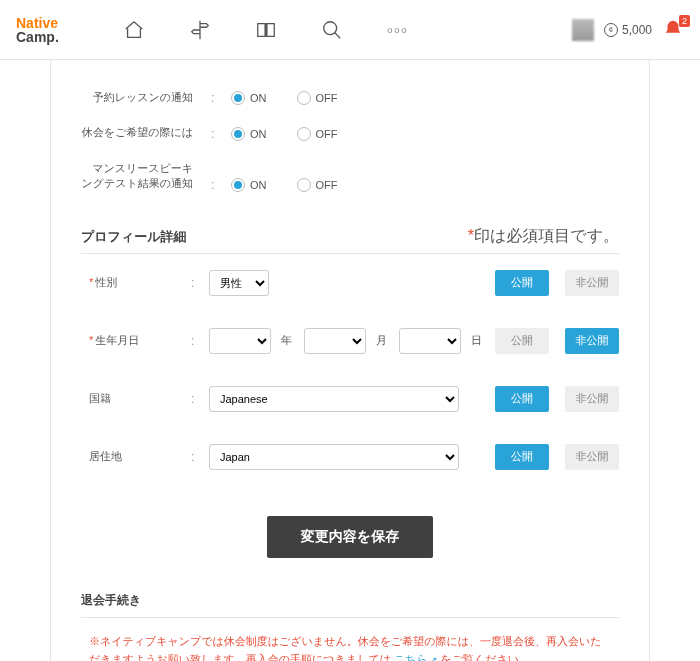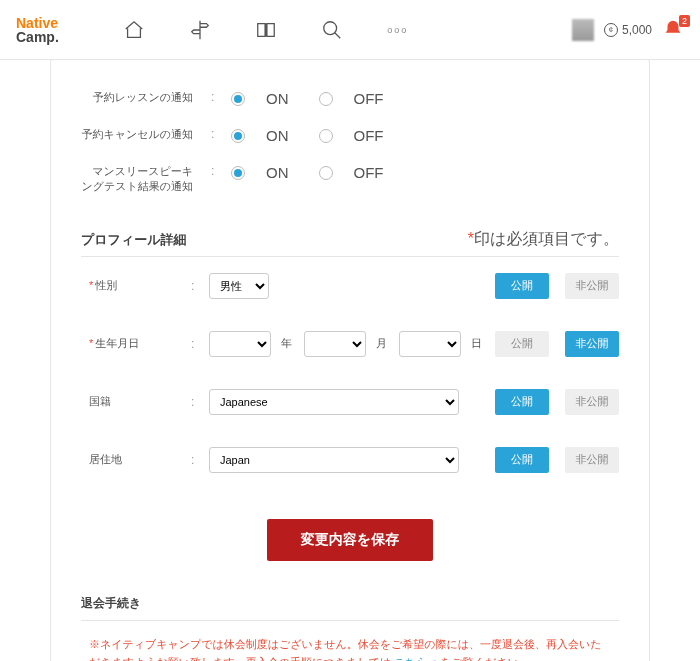--- a/index.html
+++ b/index.html
@@ -12,25 +12,25 @@
 .header-icon { width: 22px; height: 22px; display: flex; align-items: center; justify-content: center; color: #555; }
 .header-icon svg { width: 22px; height: 22px; stroke: #555; fill: none; stroke-width: 1.4; }
 .header-right { margin-left: auto; display: flex; align-items: center; gap: 10px; }
 .avatar { width: 22px; height: 22px; background: linear-gradient(#bbb,#999); filter: blur(1px);}
 .coin-count { display: flex; align-items: center; gap: 4px; font-size: 12px; color: #555;}
 .coin-icon { width: 14px; height: 14px; border-radius: 50%; border: 1.5px solid #555; display: inline-flex; align-items: center; justify-content: center; font-size: 8px;}
 .bell { position: relative; }
 .bell-badge { position: absolute; top: -4px; right: -6px; background: #e94b35; color: #fff; font-size: 9px; padding: 0 3px; border-radius: 2px; line-height: 12px;}
 .page { padding: 0 50px; }
 .card { border: 1px solid #e5e5e5; border-radius: 3px; padding: 20px 30px 40px; background: #fff; margin-top: -1px;}
-.notif-row { display: flex; align-items: flex-start; padding: 10px 0; }
+.notif-row { display: flex; align-items: flex-end; padding: 10px 0; }
 .notif-label { width: 130px; text-align: right; padding-right: 18px; font-size: 11px; color: #555; line-height: 1.4;}
 .notif-colon { width: 10px; color: #999; }
 .radio-grp { display: flex; gap: 30px; margin-left: 10px;}
-.radio-opt { display: flex; align-items: center; gap: 21px; font-size: 15px; color: #555;}
+.radio-opt { display: flex; align-items: center; gap: 5px; font-size: 11px; color: #555;}
 .radio-dot { width: 14px; height: 14px; border-radius: 50%; border: 1px solid #bbb; display: inline-flex; align-items: center; justify-content: center; }
 .radio-dot.on::after { content:""; width: 8px; height: 8px; border-radius: 50%; background: #2aa4d8; }
 .section-hdr { display: flex; align-items: baseline; border-bottom: 1px solid #e5e5e5; padding: 10px 0 6px; margin-top: 14px;}
 .section-title { font-size: 13px; font-weight: bold; color: #444; }
 .required-note { margin-left: auto; font-size: 16px; color: #555;}
 .required-note .ast { color: #e94b35; }
 .field-row { display: flex; align-items: center; padding: 16px 0; }
 .field-label { width: 110px; padding-left: 8px; font-size: 11px; color: #555;}
 .field-label .ast { color: #e94b35; margin-right: 2px;}
 .field-colon { width: 14px; color: #999;}
@@ -39,21 +39,21 @@
 .sel-gender { width: 60px; }
 .sel-date { width: 62px; }
 .sel-wide { width: 250px; }
 .date-unit { font-size: 11px; color: #555; margin: 0 6px 0 4px;}
 .vis-btns { margin-left: auto; display: flex; gap: 16px; }
 .vis-btn { width: 54px; height: 26px; display: inline-flex; align-items: center; justify-content: center; font-size: 11px; border-radius: 2px; cursor: pointer; }
 .vis-public { background: #2aa4d8; color: #fff; }
 .vis-private { background: #eee; color: #888; }
 .vis-public.inactive { background: #eee; color: #888;}
 .vis-private.active { background: #2aa4d8; color: #fff;}
-.save-btn { display: block; margin: 30px auto 10px; background: #b91c1c; color: #fff; font-size: 14px; font-weight: bold; border: none; padding: 12px 34px; border-radius: 2px; cursor: pointer; }
+.save-btn { display: block; margin: 30px auto 10px; background: #404040; color: #fff; font-size: 14px; font-weight: bold; border: none; padding: 12px 34px; border-radius: 2px; cursor: pointer; }
 .withdraw-title { font-size: 12px; font-weight: bold; color: #444; border-bottom: 1px solid #e5e5e5; padding: 8px 0; margin-top: 26px;}
 .withdraw-body { padding: 14px 8px 0; font-size: 11px; line-height: 1.7; color: #555;}
 .withdraw-note { color: #e94b35; }
 .withdraw-note a { color: #2aa4d8; text-decoration: underline; }
 .ext-icon { font-size: 9px; margin-left: 2px;}
 .container { position: relative; }
 </style>
 </head>
 <body>
 
@@ -115,21 +115,21 @@
             <span class="radio-dot on"></span>
             <span>ON</span>
           </label>
         <label class="radio-opt">
             <span class="radio-dot"></span>
             <span>OFF</span>
           </label>
       </div>
     </div>
     <div class="notif-row">
-      <div class="notif-label">予約キャンセルの通知</div>
+      <div class="notif-label">休会をご希望の際には</div>
       <div class="notif-colon">:</div>
       <div class="radio-grp">
         <label class="radio-opt">
             <span class="radio-dot on"></span>
             <span>ON</span>
           </label>
         <label class="radio-opt">
             <span class="radio-dot"></span>
             <span>OFF</span>
           </label>

